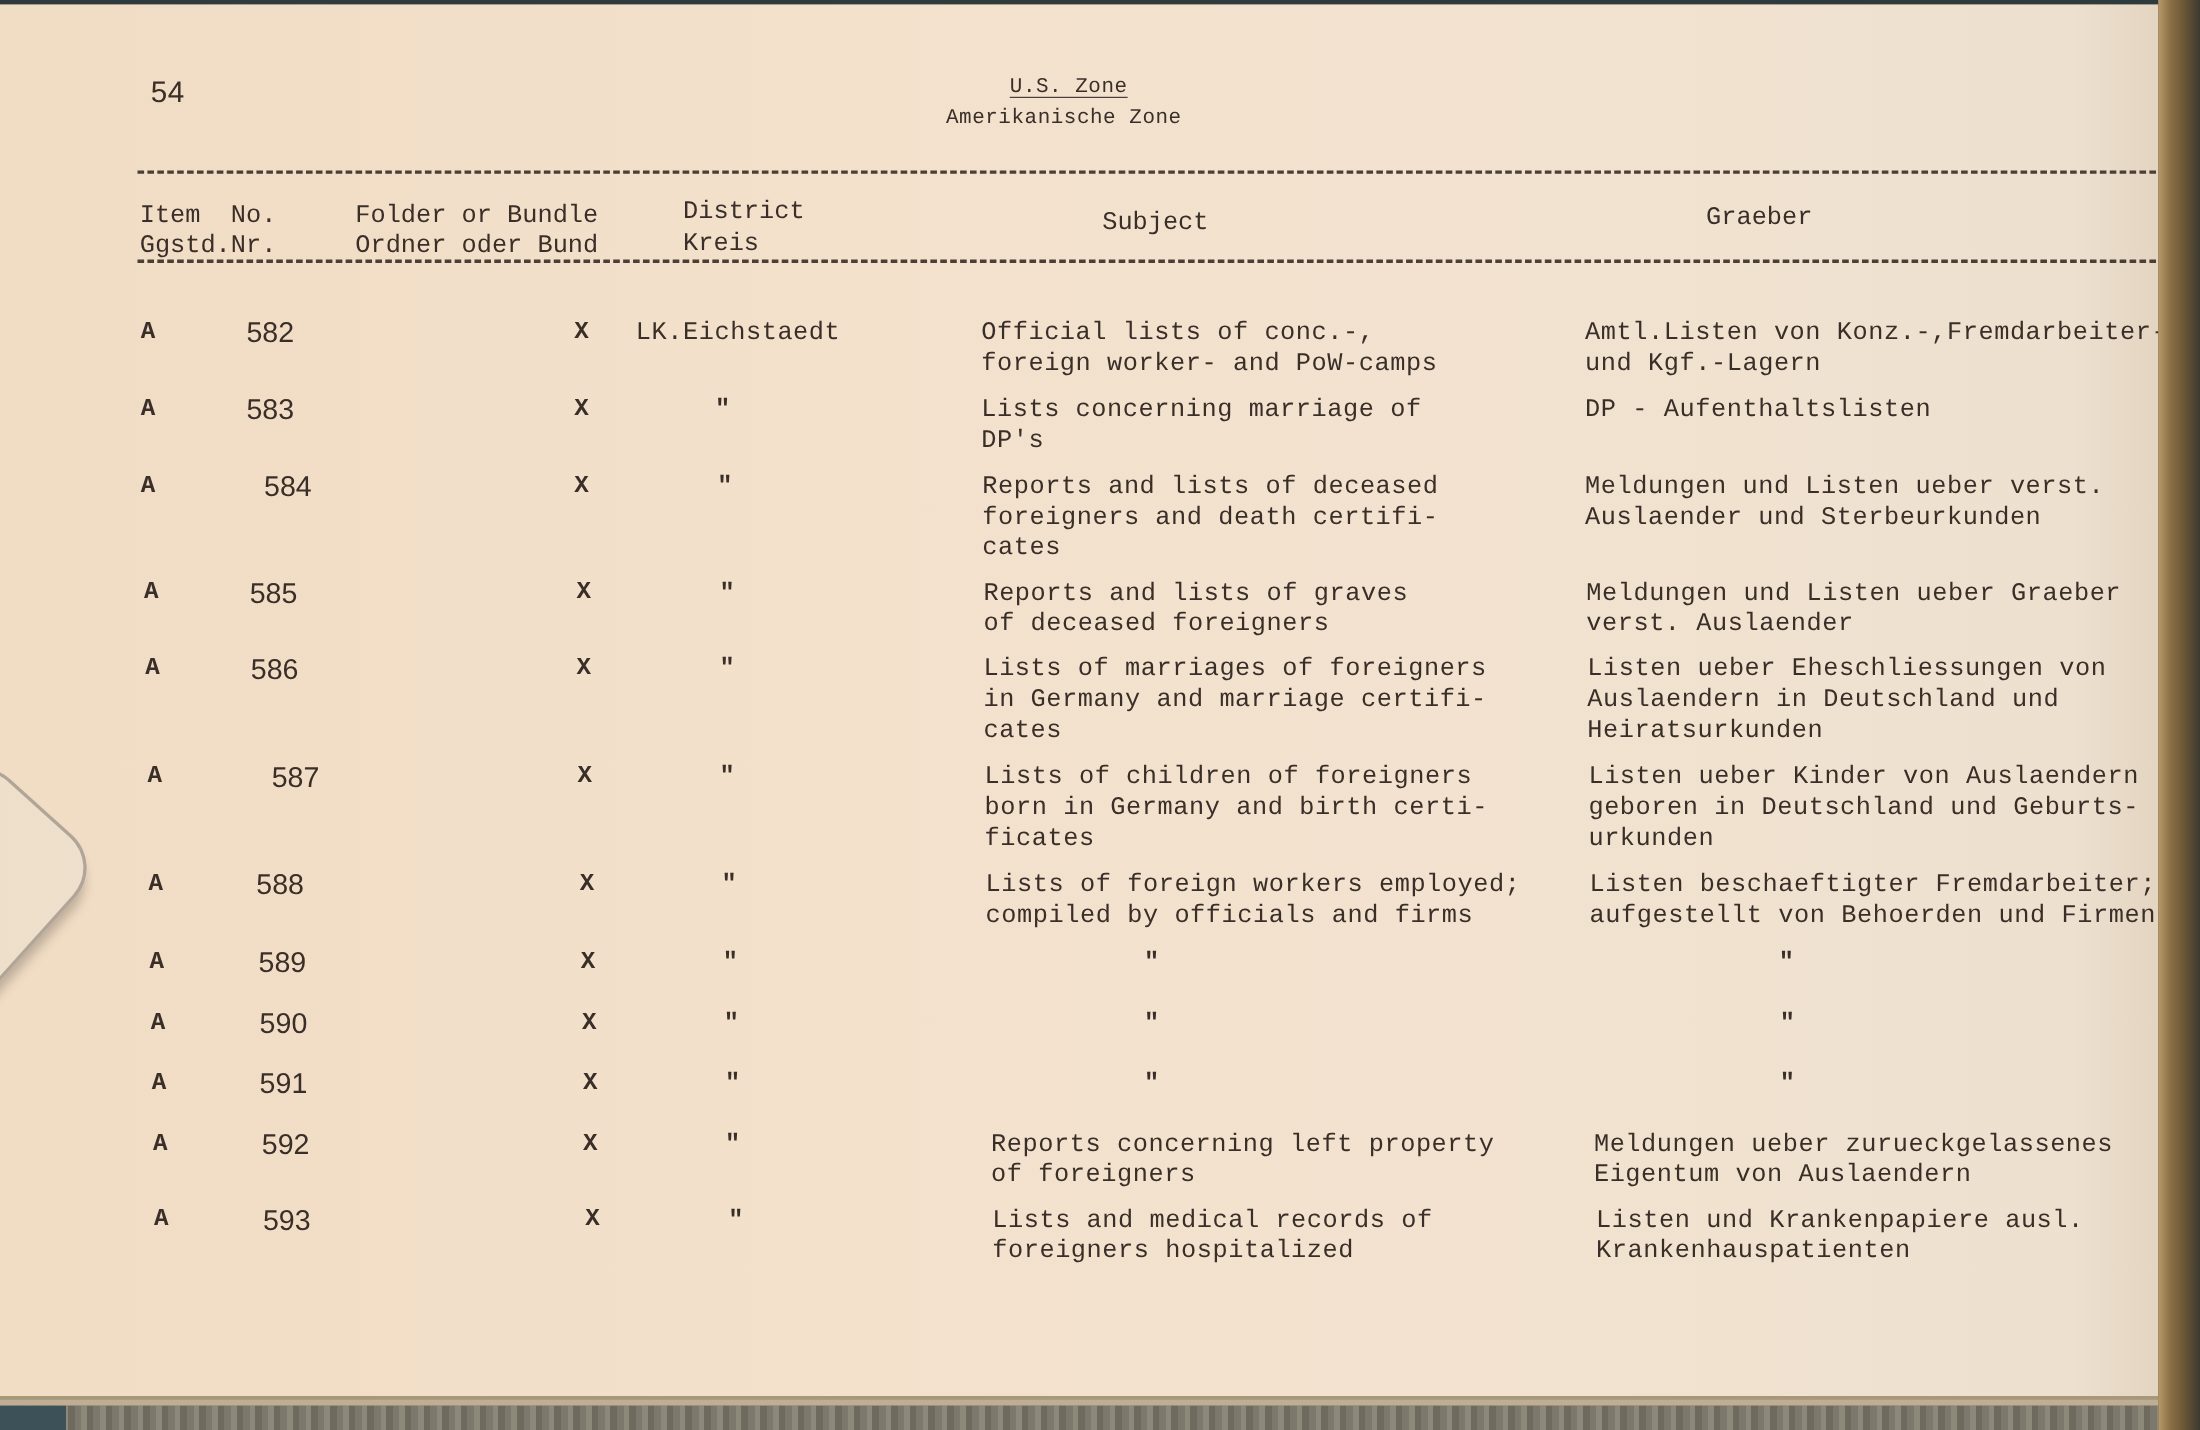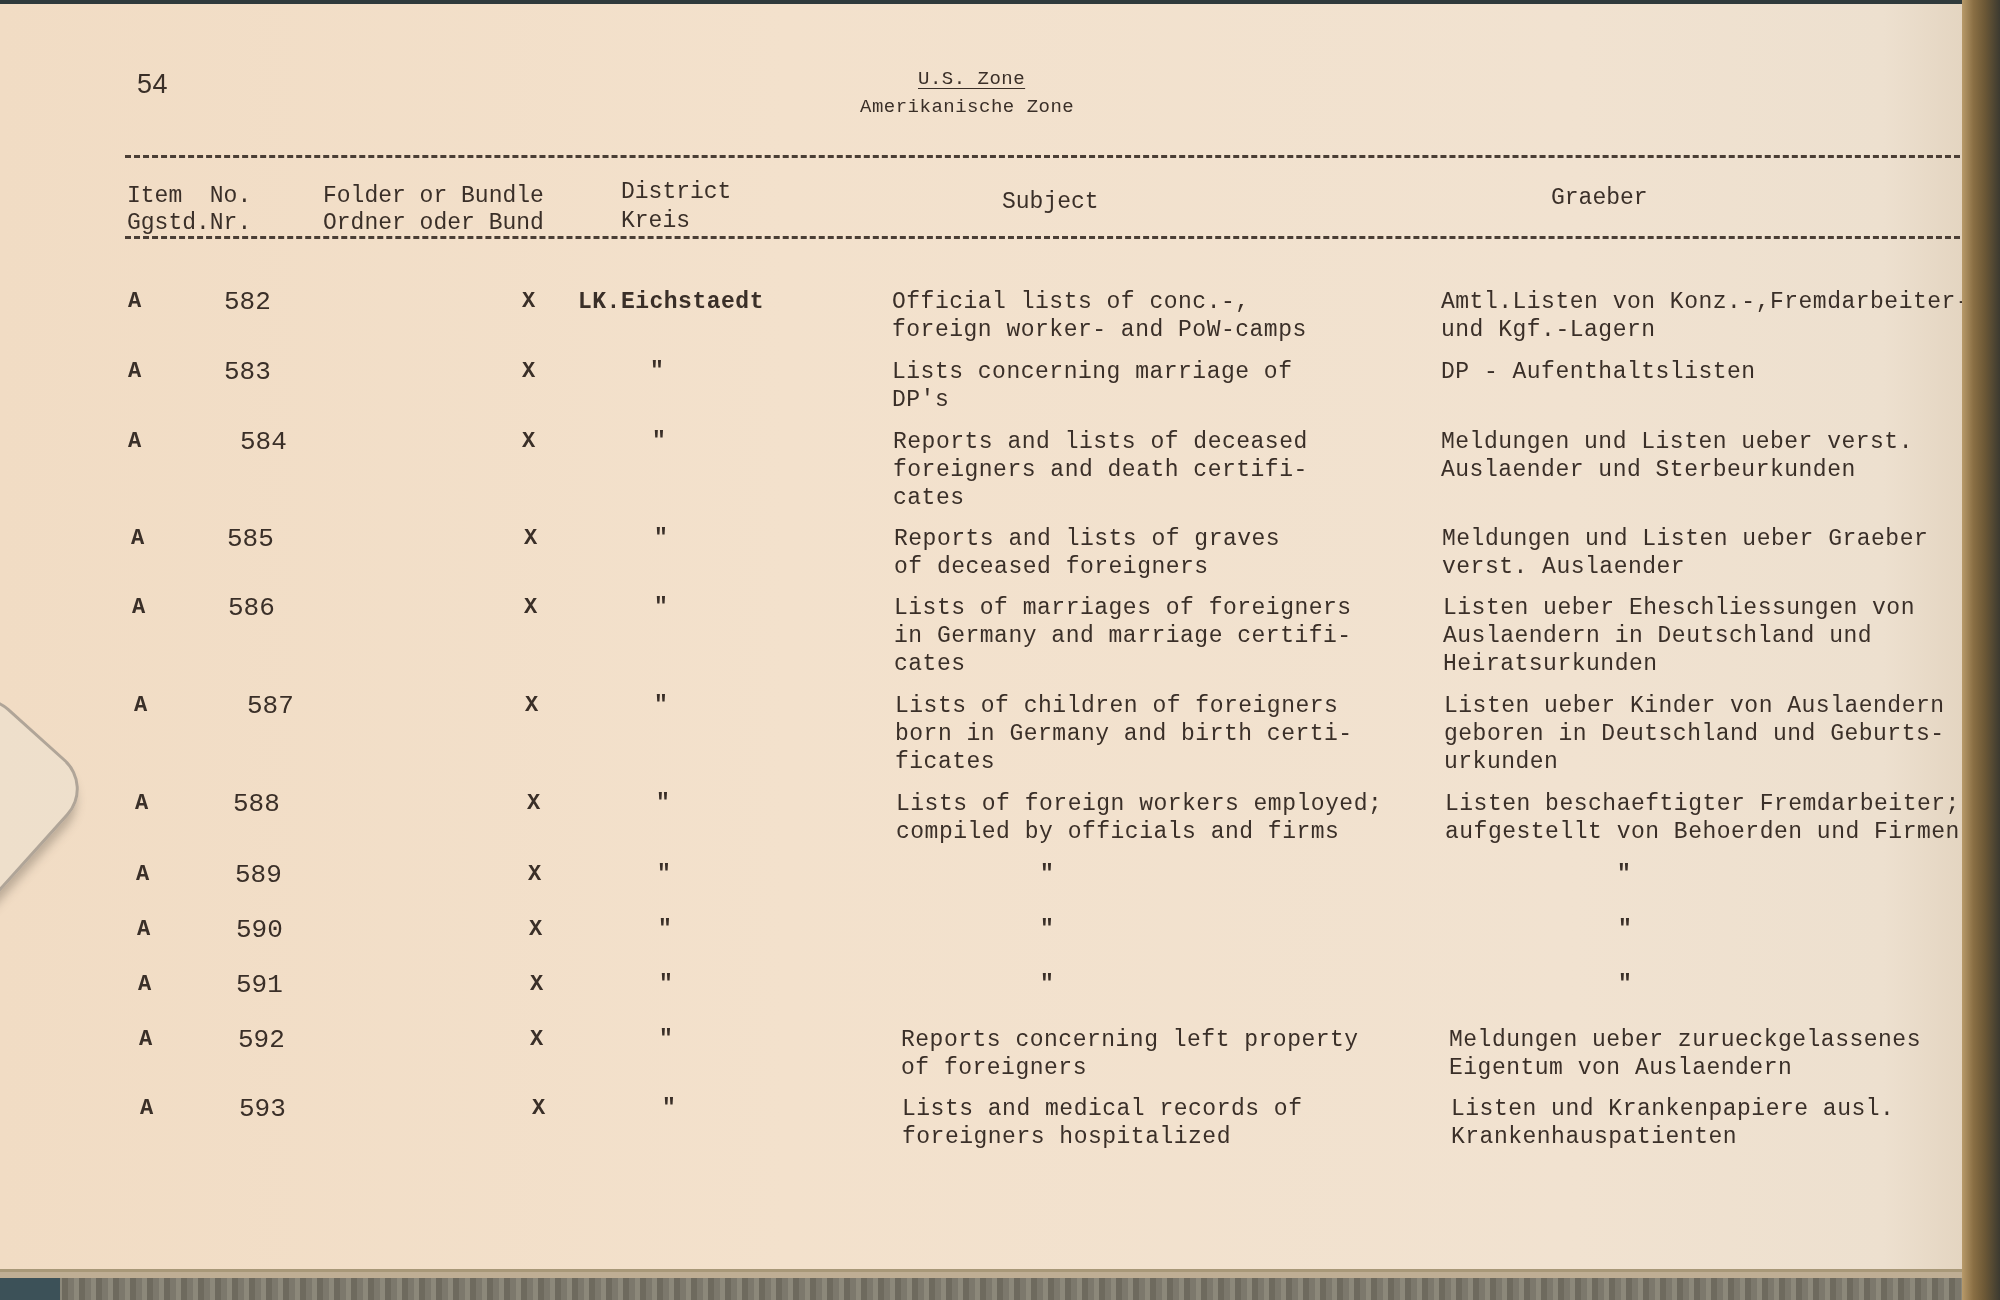--- a/index.html
+++ b/index.html
@@ -37,24 +37,24 @@
   }
   .t { position: absolute; white-space: pre; font-size: 19px; line-height: 28px; letter-spacing: 0.5px; }
   .page-number { left: 137px; top: 66px; font-family: "Liberation Sans", sans-serif; font-size: 27px; }
   .zone-title { left: 918px; top: 61px; text-decoration: underline; text-underline-offset: 4px; }
   .zone-subtitle { left: 860px; top: 89px; }
   .dash { position: absolute; left: 125px; width: 1835px; height: 0; border-top: 3px dashed #4a3e35; }
   .hdr { position: absolute; font-size: 23px; line-height: 28px; white-space: pre; }
   .row { position: absolute; left: 0; width: 1962px; }
   .cell { position: absolute; white-space: pre; font-size: 23px; line-height: 28px; letter-spacing: 0.5px; }
   .c-item { font-weight: bold; font-size: 22px; }
-  .c-no { font-family: Liberation Mono, monospace; font-size: 26px; letter-spacing: 0; }
+  .c-no { font-family: Liberation Sans, sans-serif; font-size: 26px; letter-spacing: 0; }
   .c-x { font-weight: bold; font-size: 22px; }
   .c-ditto { font-weight: bold; }
-  .bold { font-weight: bold; }
+  .bold { font-weight: normal; }
 </style>
 </head>
 <body>
 
 <div class="page">
 
   <div class="spatula"></div>
 
   <div class="t page-number">54</div>
   <div class="t zone-title">U.S. Zone</div>

